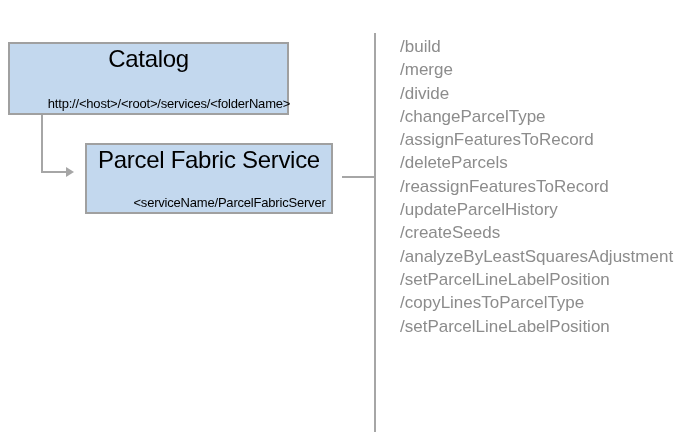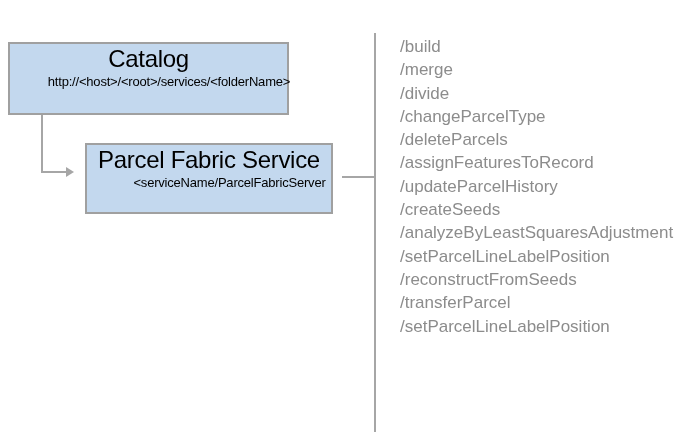--- a/index.html
+++ b/index.html
@@ -16,21 +16,21 @@
     position:relative;
     width:690px;height:442px;
     background:#ffffff;
     overflow:hidden;
   }
   .node{
     position:absolute;
     background:var(--node-fill);
     border:2px solid var(--node-border);
     display:flex;flex-direction:column;
-    align-items:center;justify-content:flex-start;
+    align-items:center;justify-content:space-between;
     text-align:center;
   }
   .node-catalog{left:8px;top:42px;width:281px;height:73px;}
   .node-service{left:85px;top:143px;width:248px;height:71px;}
   .node-title{
     font-size:24px;
     line-height:1.25;
     color:var(--title-text);
     letter-spacing:-0.3px;
     white-space:nowrap;
@@ -83,24 +83,24 @@
   </div>
 
   <div class="conn conn-svc-h"></div>
   <div class="conn ops-divider"></div>
 
   <div class="ops">
       <div class="op">/build</div>
       <div class="op">/merge</div>
       <div class="op">/divide</div>
       <div class="op">/changeParcelType</div>
+      <div class="op">/assignFeaturesToRecord</div>
       <div class="op">/deleteParcels</div>
-      <div class="op">/assignFeaturesToRecord</div>
+      <div class="op">/reassignFeaturesToRecord</div>
       <div class="op">/updateParcelHistory</div>
       <div class="op">/createSeeds</div>
       <div class="op">/analyzeByLeastSquaresAdjustment</div>
       <div class="op">/setParcelLineLabelPosition</div>
-      <div class="op">/reconstructFromSeeds</div>
-      <div class="op">/transferParcel</div>
+      <div class="op">/copyLinesToParcelType</div>
       <div class="op">/setParcelLineLabelPosition</div>
     </div>
 
 </div>
 
 </body></html>

